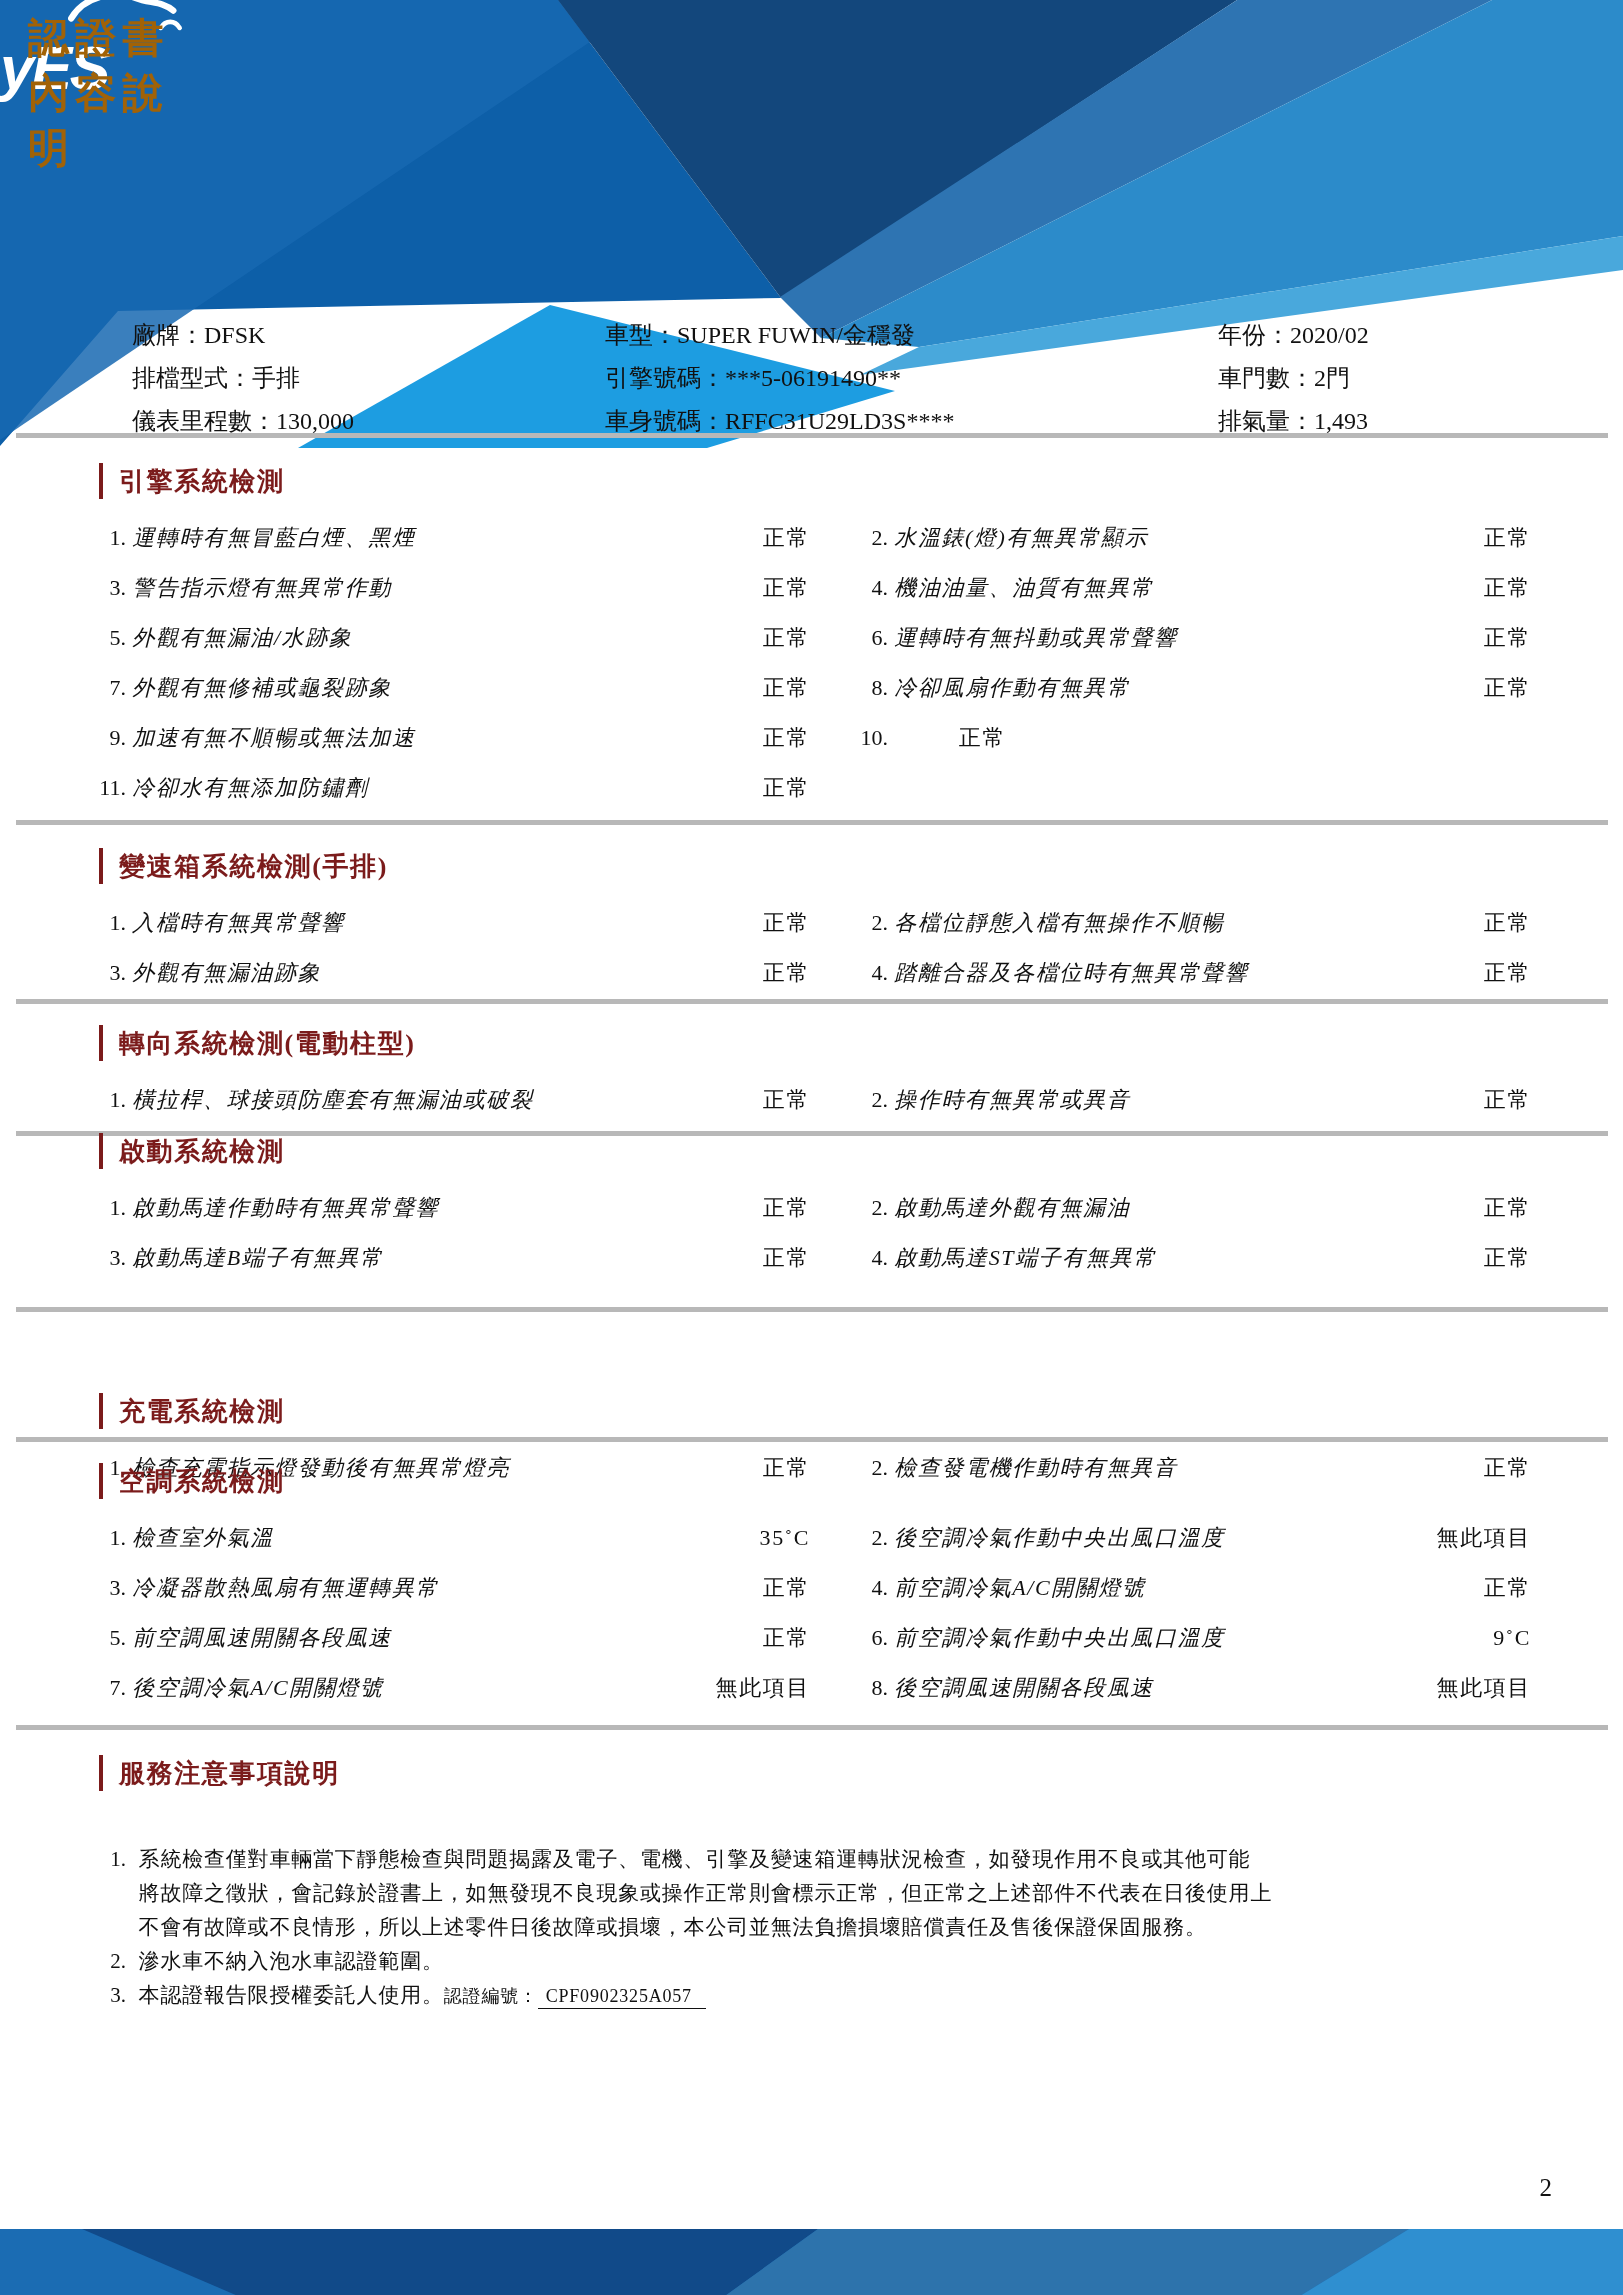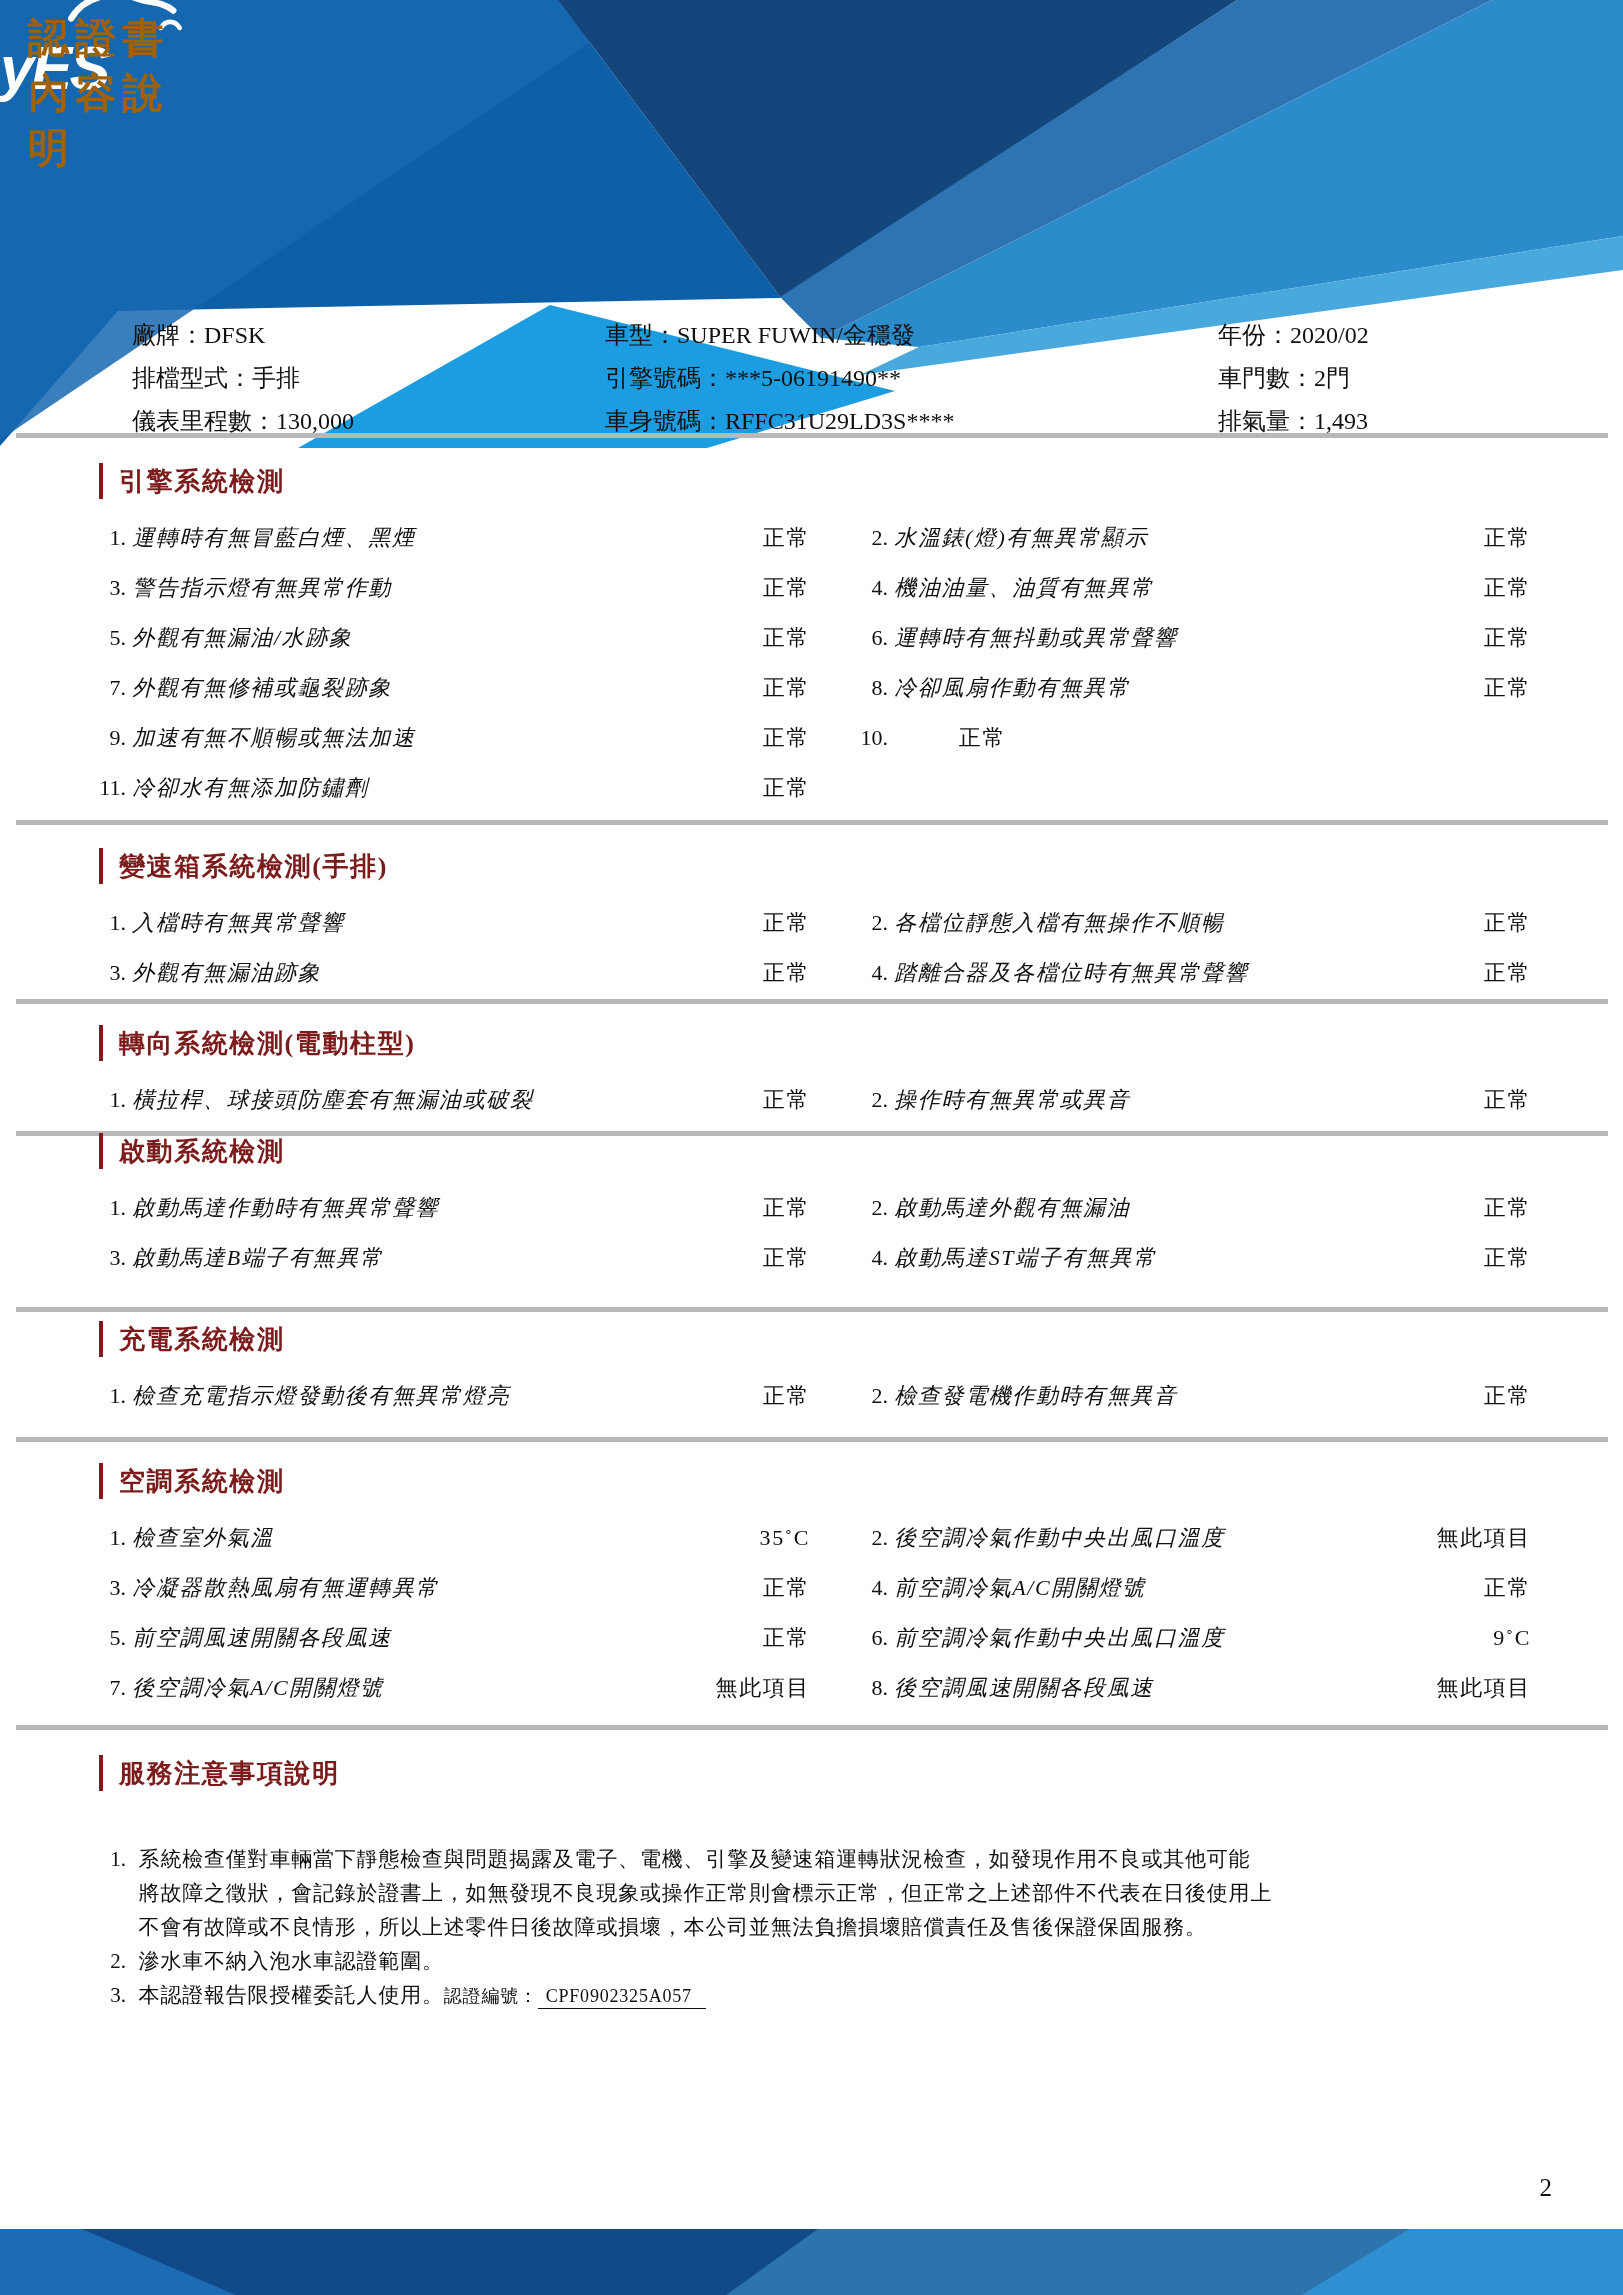--- a/index.html
+++ b/index.html
@@ -259,21 +259,21 @@
               <span class="istat">正常</span>
             </div>
             <div class="half half2">
               <span class="inum">4.</span>
               <span class="itxt">啟動馬達ST端子有無異常</span>
               <span class="istat">正常</span>
             </div>
           </div>
         </div>
       </div>
-      <div class="section" style="top: 1320px;">
+      <div class="section" style="top: 1392px;">
         <div class="sec-title">
           <span class="sec-bar"></span>
           <span>充電系統檢測</span>
         </div>
         <div class="sec-rows">
           <div class="irow">
             <div class="half half1">
               <span class="inum">1.</span>
               <span class="itxt">檢查充電指示燈發動後有無異常燈亮</span>
               <span class="istat">正常</span>

